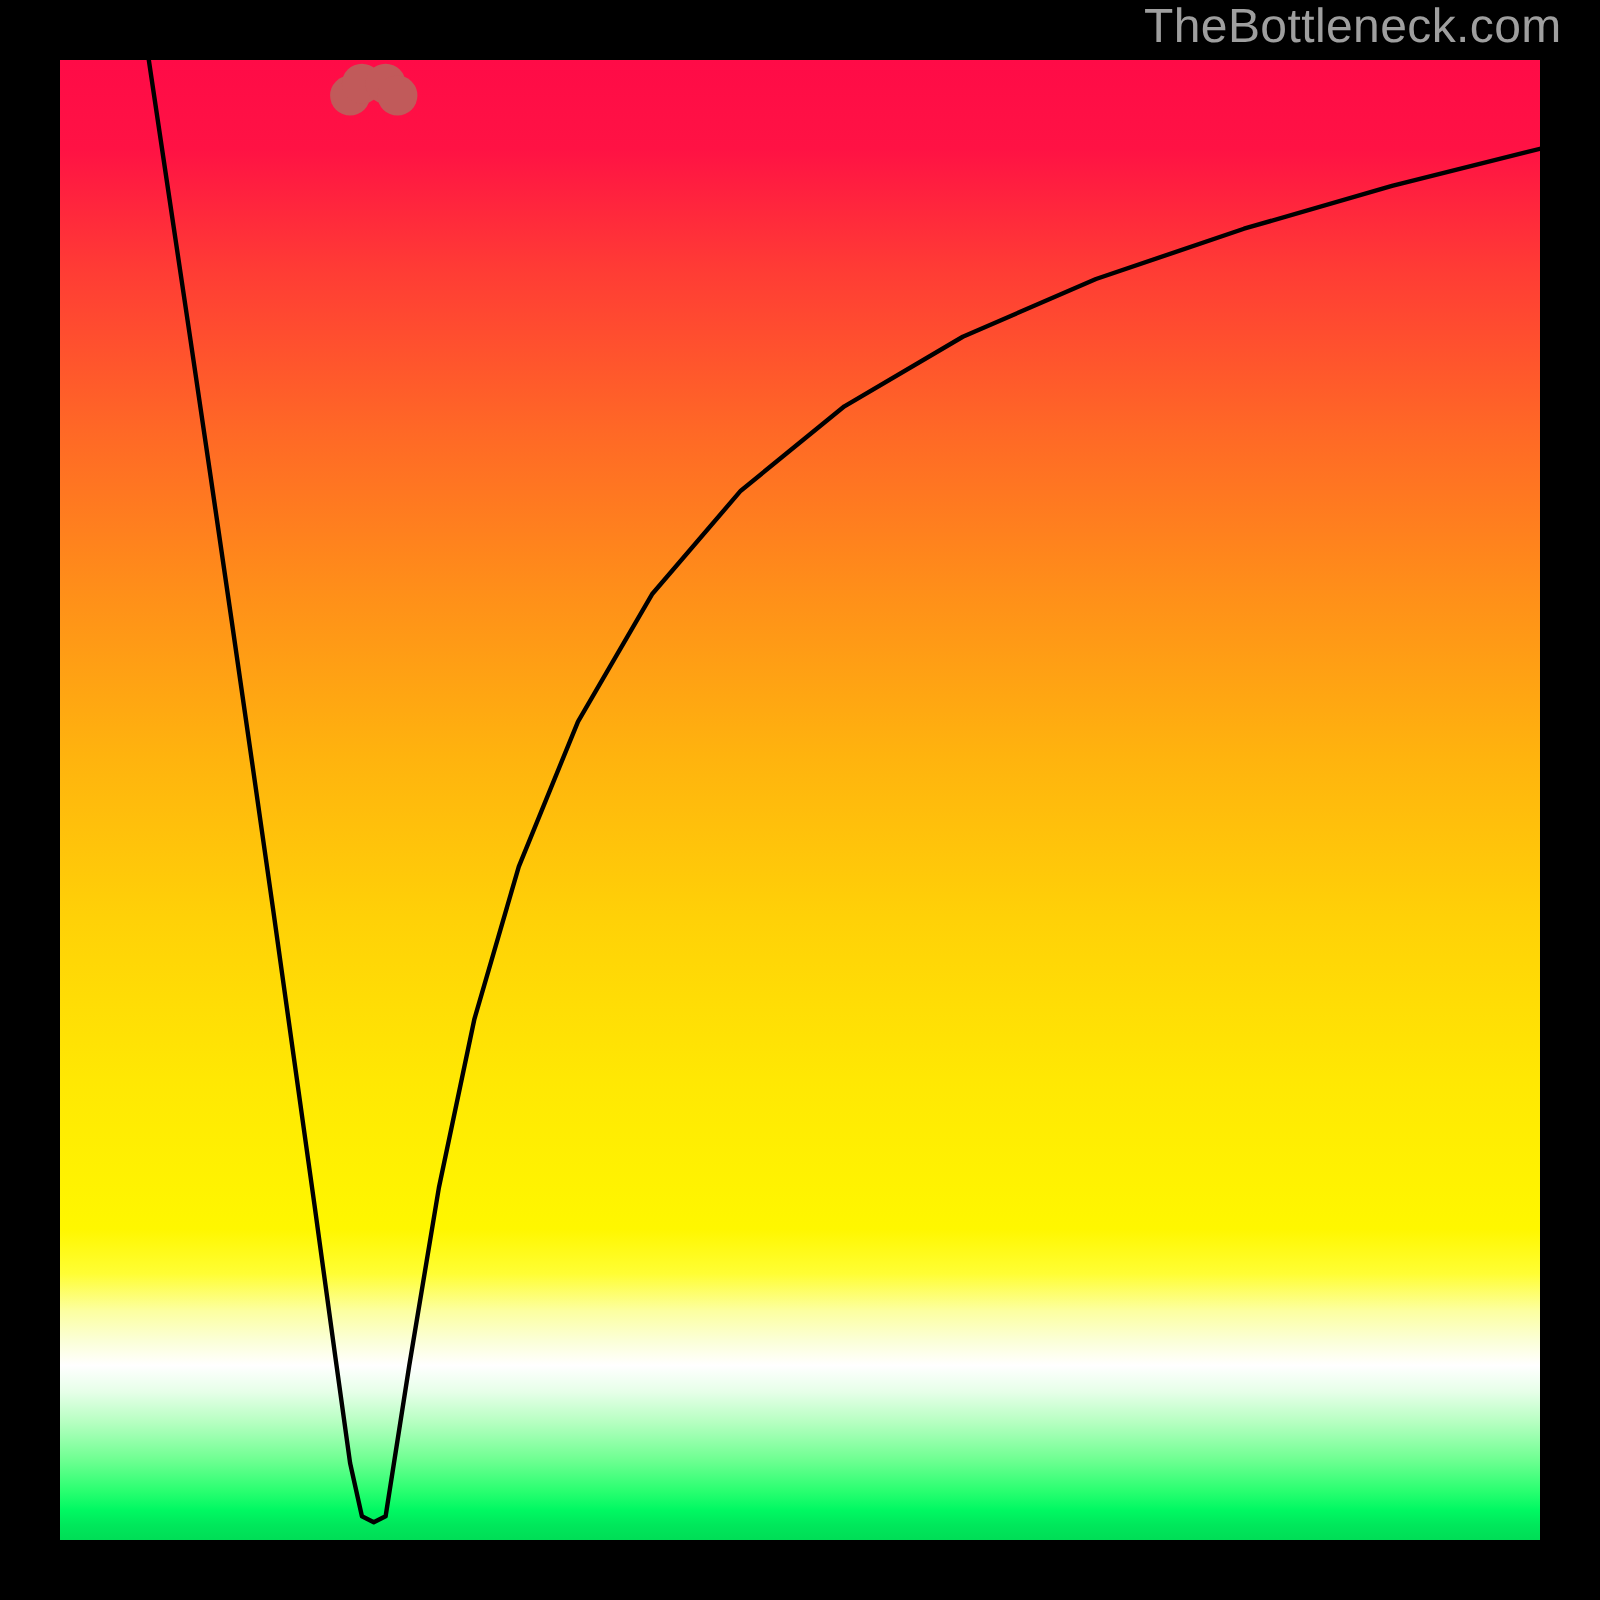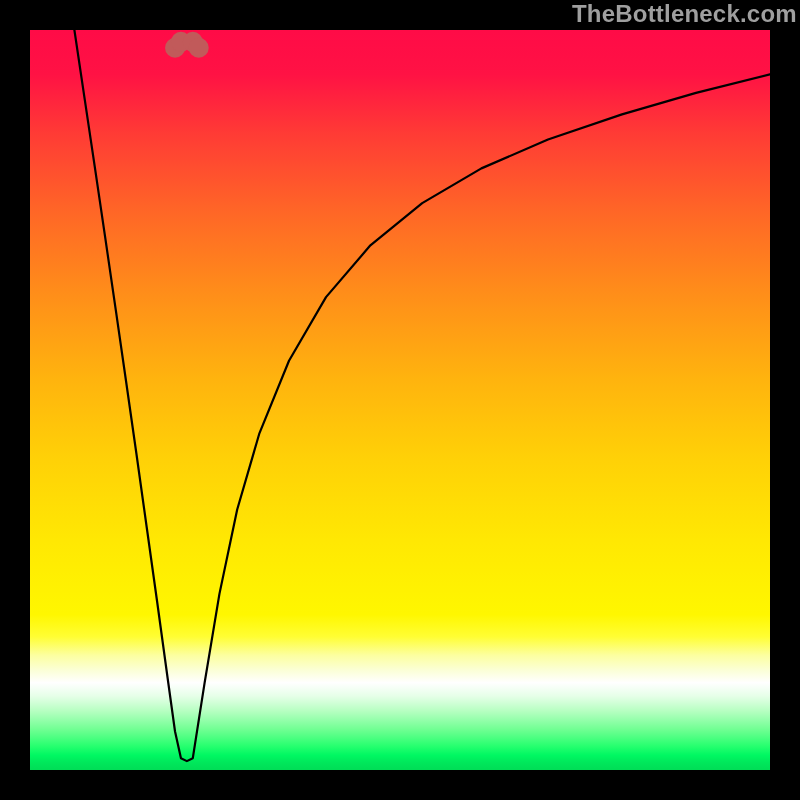--- a/index.html
+++ b/index.html
@@ -21,21 +21,21 @@
     box-sizing: border-box;
   }
   .gradient {
     position: absolute;
     inset: 0;
   }
   .watermark {
     position: absolute;
     color: #9f9f9f;
     font-family: Arial, Helvetica, sans-serif;
-    font-weight: 700;
+    font-weight: 400;
     letter-spacing: 0.2px;
     white-space: nowrap;
   }
   svg.curve {
     position: absolute;
     inset: 0;
   }
 </style>
 </head>
 <body>

